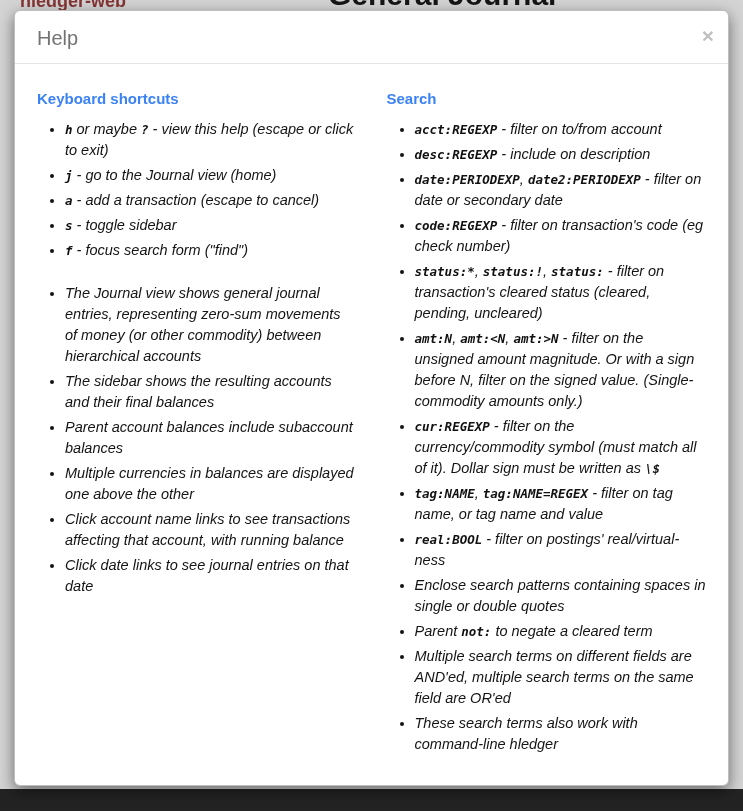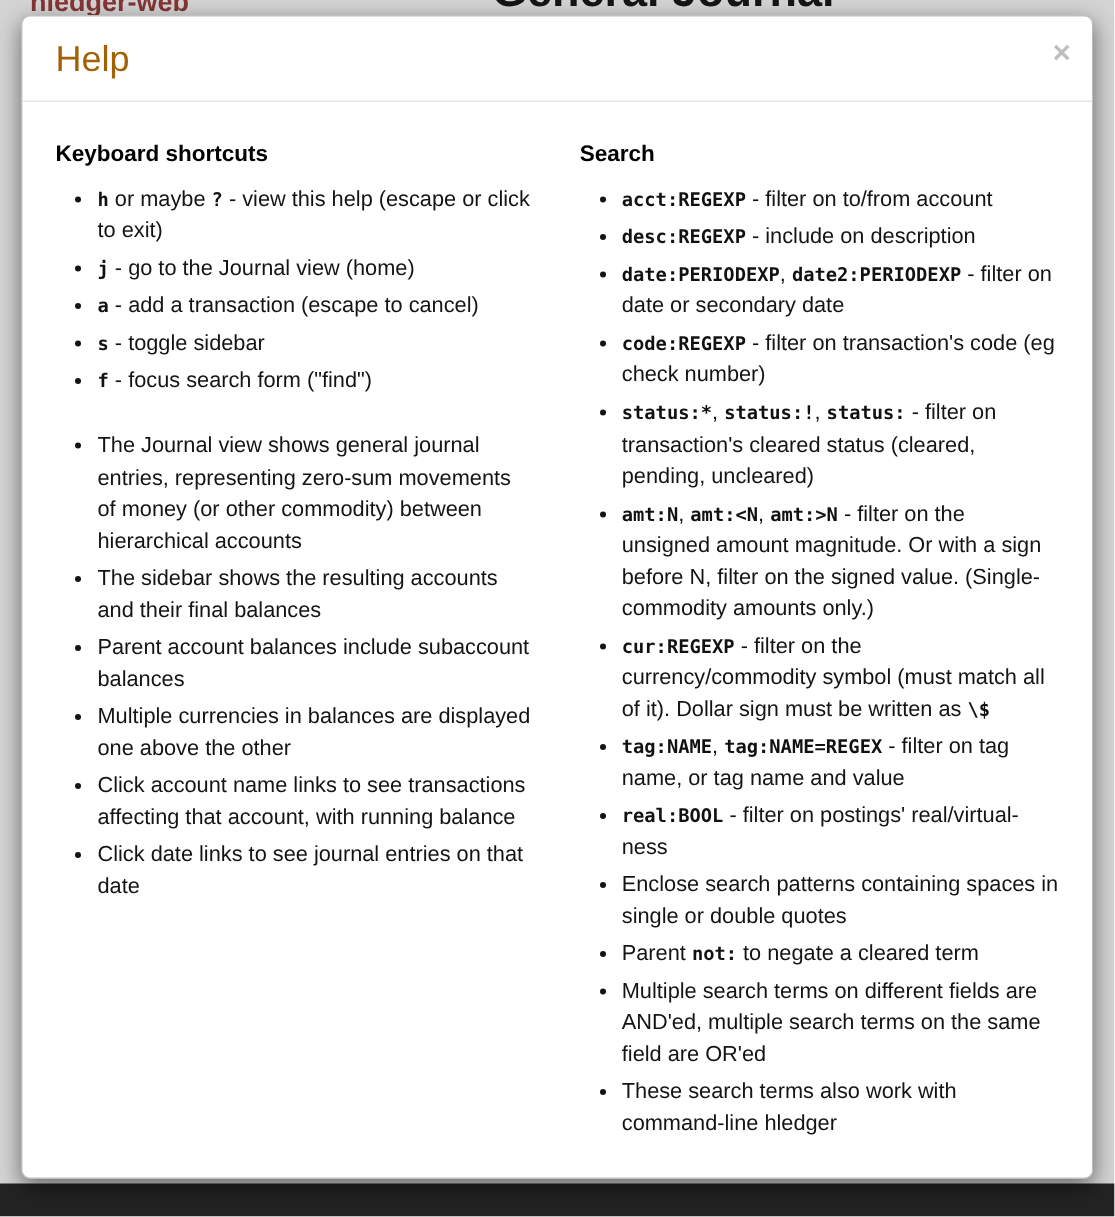--- a/index.html
+++ b/index.html
@@ -32,42 +32,42 @@
     position:absolute;z-index:2;top:10px;left:14px;width:715px;height:776px;
     box-sizing:border-box;background:#fff;
     border:1px solid rgba(0,0,0,0.25);border-radius:6px;
     box-shadow:0 5px 15px rgba(0,0,0,0.5);
     overflow:hidden;
   }
   .modal-header{
     position:relative;padding:16px 20px 14px 22px;
     border-bottom:1px solid #e5e5e5;
   }
-  .modal-title{margin:0;font-size:24px;font-weight:500;color:#a16207;line-height:1.1;}
+  .modal-title{margin:0;font-size:20px;font-weight:500;color:#737373;line-height:1.1;}
   .close{
     position:absolute;top:14px;right:14px;
     border:0;background:transparent;padding:0;
     font-size:21px;font-weight:bold;color:#000;opacity:0.25;
     cursor:pointer;line-height:1;font-family:"Liberation Sans",sans-serif;
   }
   .modal-body{
     display:flex;gap:30px;align-items:flex-start;
     padding:18px 22px 20px 22px;
   }
   .help-col{flex:1;min-width:0;}
   .section-heading{
     margin:8px 0 12px 0;
-    font-size:15px;font-weight:bold;color:#000000;
+    font-size:15px;font-weight:bold;color:#3b82f6;
   }
   .section-heading + .help-list{margin-top:0;}
   .help-list{
     margin:0 0 22px 0;padding:0 0 0 28px;
     font-size:14.5px;color:#141414;line-height:1.45;
   }
-  .help-list li{margin-bottom:4px;}
+  .help-list li{margin-bottom:4px;font-style:italic;}
   .help-list code{
     font-family:"DejaVu Sans Mono","Liberation Mono",monospace;
     font-weight:bold;font-size:12.5px;color:#111;
   }
 </style>
 </head>
 <body>
 
 <div class="page">
   <a class="brand" href="#">hledger-web</a>

